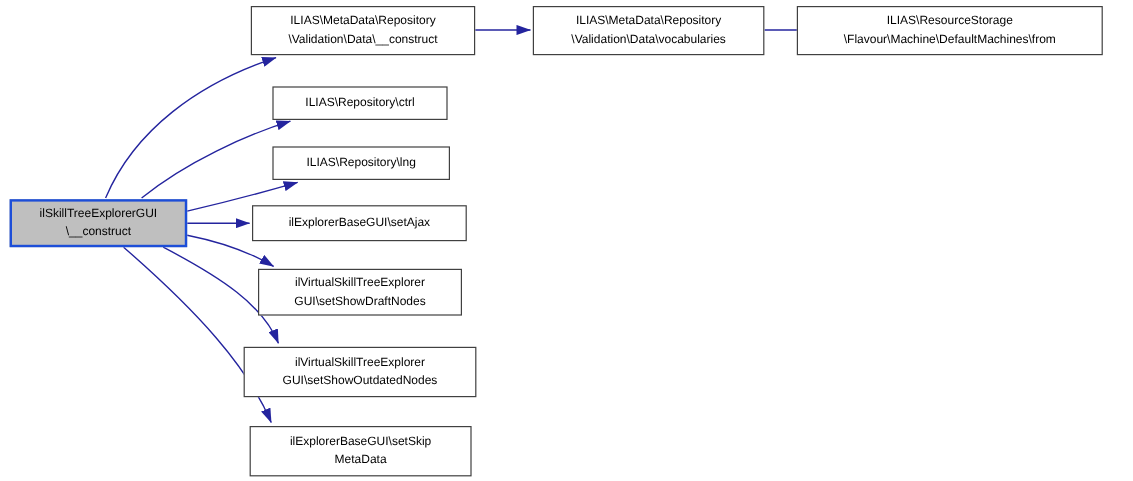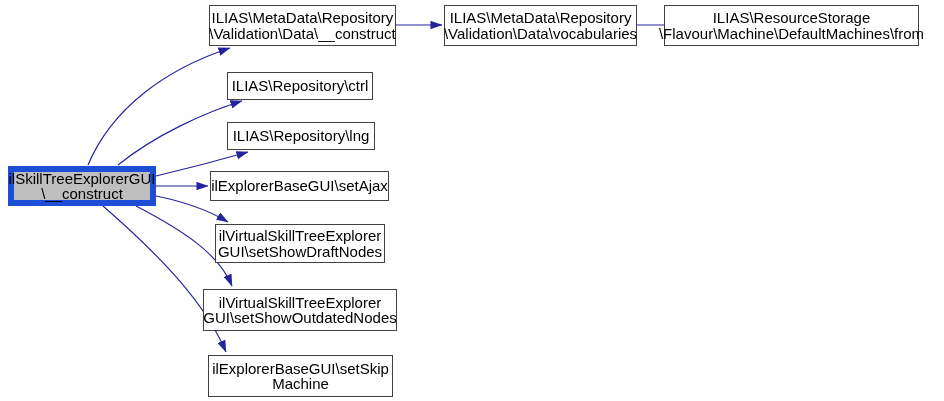--- a/index.html
+++ b/index.html
@@ -24,29 +24,29 @@
   .edges marker path { fill: var(--edge, #24249E); }
   .node {
     position: absolute;
     box-sizing: border-box;
     background: var(--node-fill, #ffffff);
     border: 1px solid var(--node-border, #404040);
     display: flex;
     align-items: center;
     justify-content: center;
     text-align: center;
-    font-size: 15px;
+    font-size: 10px;
     line-height: 15.5px;
     color: var(--text, #000000);
     cursor: pointer;
   }
   .node span { white-space: pre-line; }
   .node.highlight {
     background: var(--highlight-fill, #BFBFBF);
-    border: 6px solid #1d4ed8;
+    border: 2px solid #1d4ed8;
     cursor: default;
   }
   
   .n-main     { left: 8px;   top: 166px; width: 148px; height: 40px; }
   .n-md1      { left: 209px; top: 5px;   width: 187px; height: 41px; }
   .n-md2      { left: 444px; top: 5px;   width: 193px; height: 41px; }
   .n-rs       { left: 664px; top: 5px;   width: 255px; height: 41px; }
   .n-ctrl     { left: 227px; top: 72px;  width: 146px; height: 28px; }
   .n-lng      { left: 227px; top: 122px; width: 148px; height: 28px; }
   .n-ajax     { left: 210px; top: 171px; width: 179px; height: 30px; }
@@ -113,16 +113,16 @@
 GUI\setShowDraftNodes</span>
   </div>
 
   <div class="node n-outdated">
     <span>ilVirtualSkillTreeExplorer
 GUI\setShowOutdatedNodes</span>
   </div>
 
   <div class="node n-skip">
     <span>ilExplorerBaseGUI\setSkip
-Machine</span>
+MetaData</span>
   </div>
 
 </div>
 
 </body></html>

